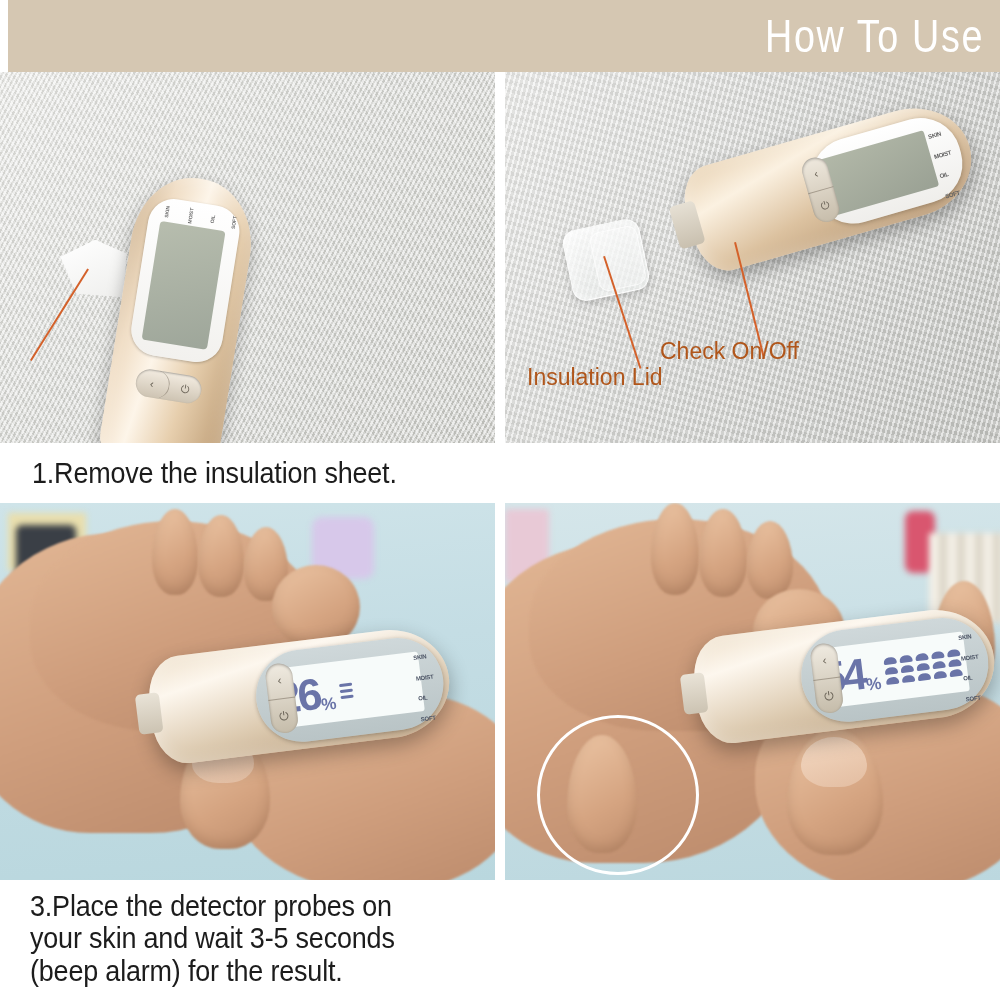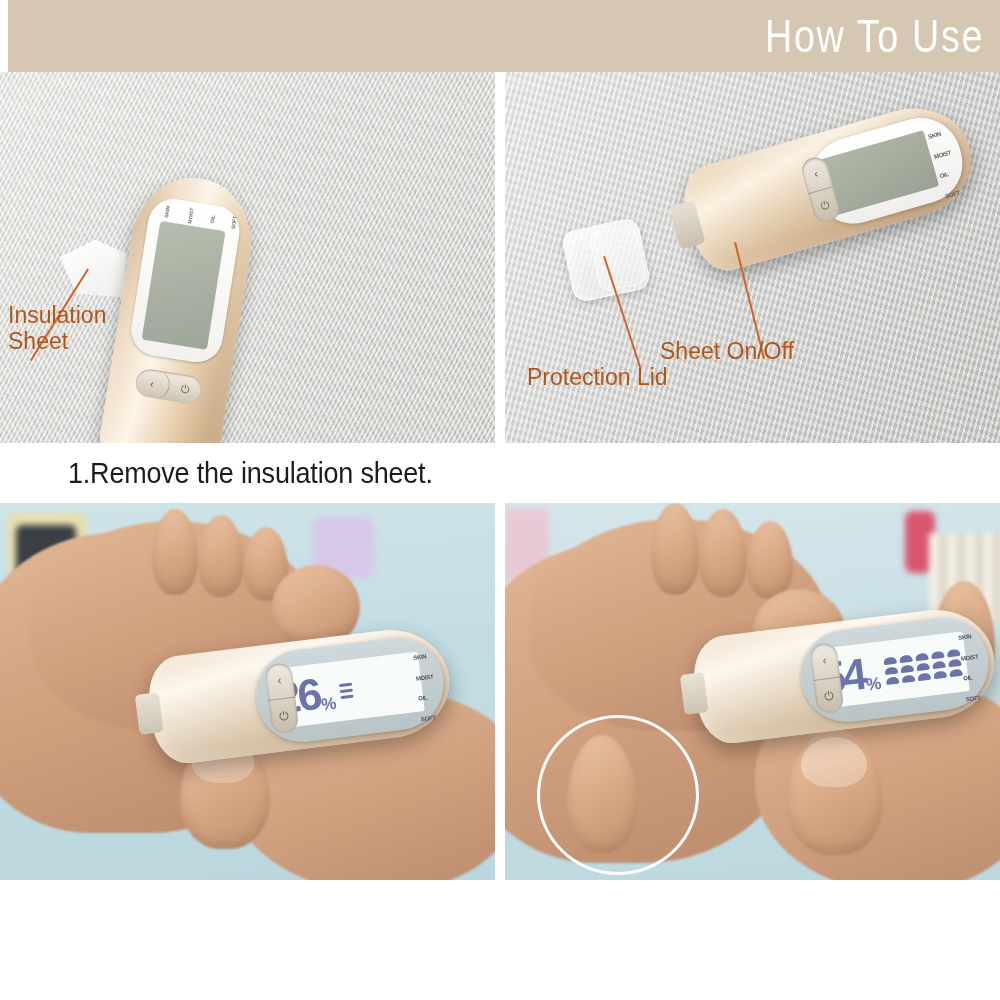--- a/index.html
+++ b/index.html
@@ -35,21 +35,21 @@
 
   
   .bg-room { background:linear-gradient(175deg,#cfe4e9 0%,#c4dde4 40%,#b9d7de 100%); }
   .bg-room2 { background:linear-gradient(175deg,#d5e6ea 0%,#c8dfe5 45%,#bcd8df 100%); }
 
   .blurobj { position:absolute; filter:blur(3px); }
 
   
   .caption { position:absolute; background:#ffffff; color:#1c1c1c;
     font-size:29px; line-height:1.12; font-weight:400; letter-spacing:-.2px;
-    font-family:"Liberation Sans", sans-serif;margin-left:36px; }
+    font-family:"Liberation Sans", sans-serif; }
   .c1 { left:0;   top:443px; width:495px; height:60px; padding:14px 0 0 32px; }
   .c2 { left:505px; top:443px; width:495px; height:60px; padding:14px 0 0 18px; }
   .c3 { left:0;   top:880px; width:495px; height:120px; padding:10px 0 0 30px; }
   .c4 { left:505px; top:880px; width:495px; height:120px; padding:10px 0 0 18px; }
   .caption span { display:block; white-space:pre-line; transform:scaleX(.93);
     transform-origin:left center; }
 
   
   .anno { position:absolute; color:#b0561b; font-size:23px; line-height:1.14;
     font-family:"Liberation Sans", sans-serif; white-space:pre-line; }
@@ -182,22 +182,20 @@
         <div class="lcd"></div>
       </div>
       <div class="btns">
         <i>‹</i>
         <i>⏻</i>
       </div>
 
     </div>
 
     <div class="anno-line" style="left:30px; top:288px; width:108px; height:2px; transform:rotate(-58deg);"></div>
-    <div class="anno" style="left:8px; top:230px;">Insulation
-Sheet</div>
   </div>
 
   <div class="caption c1">
     <span>1.Remove the insulation sheet.</span>
   </div>
 
   <div class="panel p2">
     <div class="photo bg-paper2"></div>
 
     <div class="lid"></div>
@@ -214,24 +212,24 @@
           <b>SOFT</b>
         </div>
       </div>
       <div class="pwr">
         <i>‹</i>
         <i>⏻</i>
       </div>
     </div>
 
     <div class="anno-line" style="left:231px; top:170px; width:120px; height:2px; transform:rotate(76deg);"></div>
-    <div class="anno" style="left:155px; top:266px;">Sheet On/Off</div>
+    <div class="anno" style="left:155px; top:266px;">Check On/Off</div>
 
     <div class="anno-line" style="left:100px; top:184px; width:118px; height:2px; transform:rotate(72deg);"></div>
-    <div class="anno" style="left:22px; top:292px;">Protection Lid</div>
+    <div class="anno" style="left:22px; top:292px;">Insulation Lid</div>
   </div>
 
 
   <div class="panel p3">
     <div class="photo bg-room"></div>
 
     <div class="blurobj" style="left:8px;top:10px;width:78px;height:58px;background:#e9dfae;"></div>
     <div class="blurobj" style="left:16px;top:22px;width:60px;height:60px;background:#3a3f46;border-radius:6px;"></div>
     <div class="blurobj" style="left:312px;top:14px;width:62px;height:62px;background:#d7c8ea;border-radius:10px;"></div>
 
@@ -272,20 +270,25 @@
           <b>SOFT</b>
         </div>
       </div>
       <div class="pwr">
         <i>‹</i>
         <i>⏻</i>
       </div>
     </div>
   </div>
 
+  <div class="caption c3">
+    <span>3.Place the detector probes on
+your skin and wait 3-5 seconds
+(beep alarm) for the result.</span>
+  </div>
 
   <div class="panel p4">
     <div class="photo bg-room2"></div>
 
     <div class="blurobj" style="left:0px;top:6px;width:44px;height:74px;background:#e8c9d6;border-radius:4px;"></div>
     <div class="blurobj" style="left:400px;top:8px;width:30px;height:62px;background:#d9566f;border-radius:8px;"></div>
     <div class="blurobj" style="left:424px;top:30px;width:76px;height:90px;
          background:repeating-linear-gradient(90deg,#f3efe6 0 10px,#dcd6c8 10px 18px);"></div>
 
     <div class="skin" style="left:-40px;top:40px;width:340px;height:320px;border-radius:48% 58% 52% 42%;"></div>

